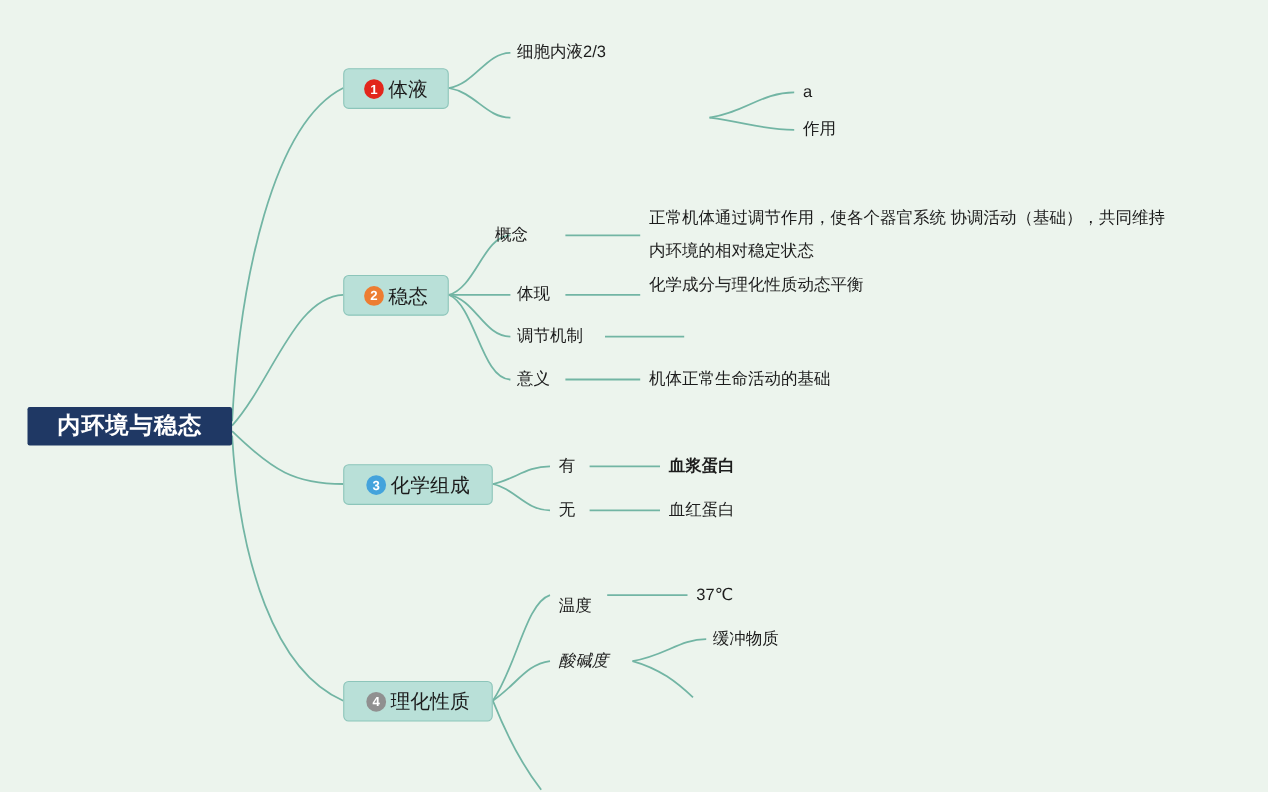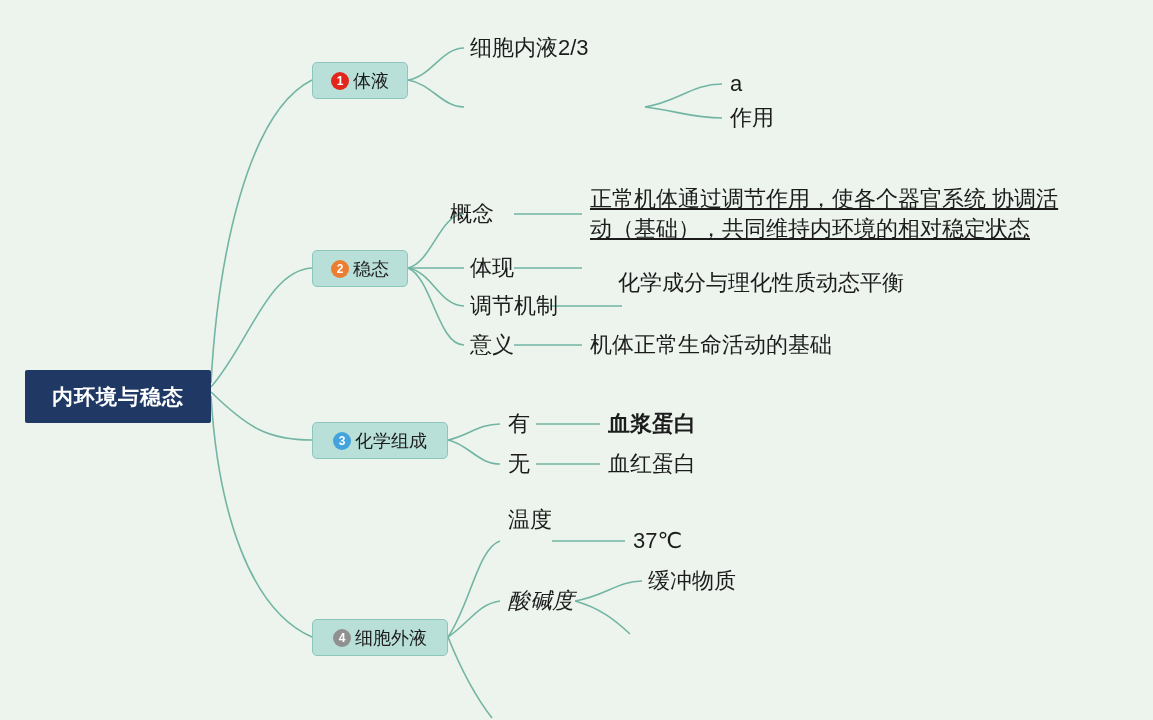--- a/index.html
+++ b/index.html
@@ -1,33 +1,33 @@
 <!DOCTYPE html>
 <html><head>
 <meta charset="utf-8">
 <style>
   html,body{margin:0;padding:0;}
   body{font-family:"Liberation Sans","DejaVu Sans",sans-serif;}
   .canvas{position:relative;width:1153px;height:720px;background:#ecf4ed;overflow:hidden;}
   .connectors{position:absolute;left:0;top:0;width:1153px;height:720px;}
   .connectors path{fill:none;stroke:#72b5a4;stroke-width:1.6px;}
-  .node{position:absolute;color:#1c1c1c;font-size:22px;line-height:24px;white-space:nowrap;}
-  .root-node{left:25px;top:370px;width:186px;height:53px;background:#1f3864;color:#ffffff;
+  .node{position:absolute;color:#1c1c1c;font-size:15px;line-height:24px;white-space:nowrap;}
+  .root-node{left:25px;top:370px;width:186px;height:35px;background:#1f3864;color:#ffffff;
              font-size:21px;font-weight:bold;display:flex;align-items:center;justify-content:center;
              border-radius:2px;letter-spacing:1px;white-space:nowrap;}
   .branch-node{height:37px;background:#b9e0d8;border:1px solid #8cc5ba;border-radius:5px;
                display:flex;align-items:center;justify-content:center;gap:4px;font-size:18px;
                box-sizing:border-box;white-space:nowrap;}
   .badge{width:18px;height:18px;border-radius:50%;color:#fff;font-size:12px;font-weight:bold;
          display:inline-flex;align-items:center;justify-content:center;flex:0 0 auto;}
   .badge-1{background:#e2261c;}
   .badge-2{background:#ed7d31;}
   .badge-3{background:#44a3dc;}
   .badge-4{background:#909090;}
-  .wrap{white-space:normal;width:470px;line-height:30px;text-decoration:underline;}
+  .wrap{white-space:normal;width:470px;line-height:30px;}
 </style>
 </head>
 <body>
 
 <div class="canvas">
 
   <svg class="connectors" viewBox="0 0 1153 720" xmlns="http://www.w3.org/2000/svg">
 
     <path d="M 211,383 C 218,255 248,112 312,80"></path>
     <path d="M 211,387 C 248,345 268,270 312,268"></path>
@@ -71,36 +71,36 @@
   <div class="node" style="left:730px;top:72px;">a</div>
   <div class="node" style="left:730px;top:106px;">作用</div>
 
   <div class="node branch-node" style="left:312px;top:250px;width:96px;">
     <span class="badge badge-2">2</span>
     <span>稳态</span>
   </div>
   <div class="node" style="left:450px;top:202px;">概念</div>
   <div class="node wrap" style="left:590px;top:184px;">正常机体通过调节作用，使各个器官系统 协调活动（基础），共同维持内环境的相对稳定状态</div>
   <div class="node" style="left:470px;top:256px;">体现</div>
-  <div class="node" style="left:590px;top:271px;margin-left:28px;">化学成分与理化性质动态平衡</div>
+  <div class="node" style="left:590px;top:248px;">化学成分与理化性质动态平衡</div>
   <div class="node" style="left:470px;top:294px;">调节机制</div>
   <div class="node" style="left:470px;top:333px;">意义</div>
   <div class="node" style="left:590px;top:333px;text-align:right;">机体正常生命活动的基础</div>
 
   <div class="node branch-node" style="left:312px;top:422px;width:136px;">
     <span class="badge badge-3">3</span>
     <span>化学组成</span>
   </div>
   <div class="node" style="left:508px;top:412px;">有</div>
   <div class="node" style="left:608px;top:412px;font-weight:bold;">血浆蛋白</div>
   <div class="node" style="left:508px;top:452px;">无</div>
   <div class="node" style="left:608px;top:452px;">血红蛋白</div>
 
   <div class="node branch-node" style="left:312px;top:619px;width:136px;">
     <span class="badge badge-4">4</span>
-    <span>细胞外液</span>
+    <span>理化性质</span>
   </div>
-  <div class="node" style="left:508px;top:508px;font-family:Liberation Serif, serif;">温度</div>
+  <div class="node" style="left:508px;top:539px;font-family:Liberation Serif, serif;">温度</div>
   <div class="node" style="left:633px;top:529px;">37℃</div>
   <div class="node" style="left:508px;top:589px;font-style:italic;">酸碱度</div>
   <div class="node" style="left:648px;top:569px;">缓冲物质</div>
 
 </div>
 
 </body></html>

